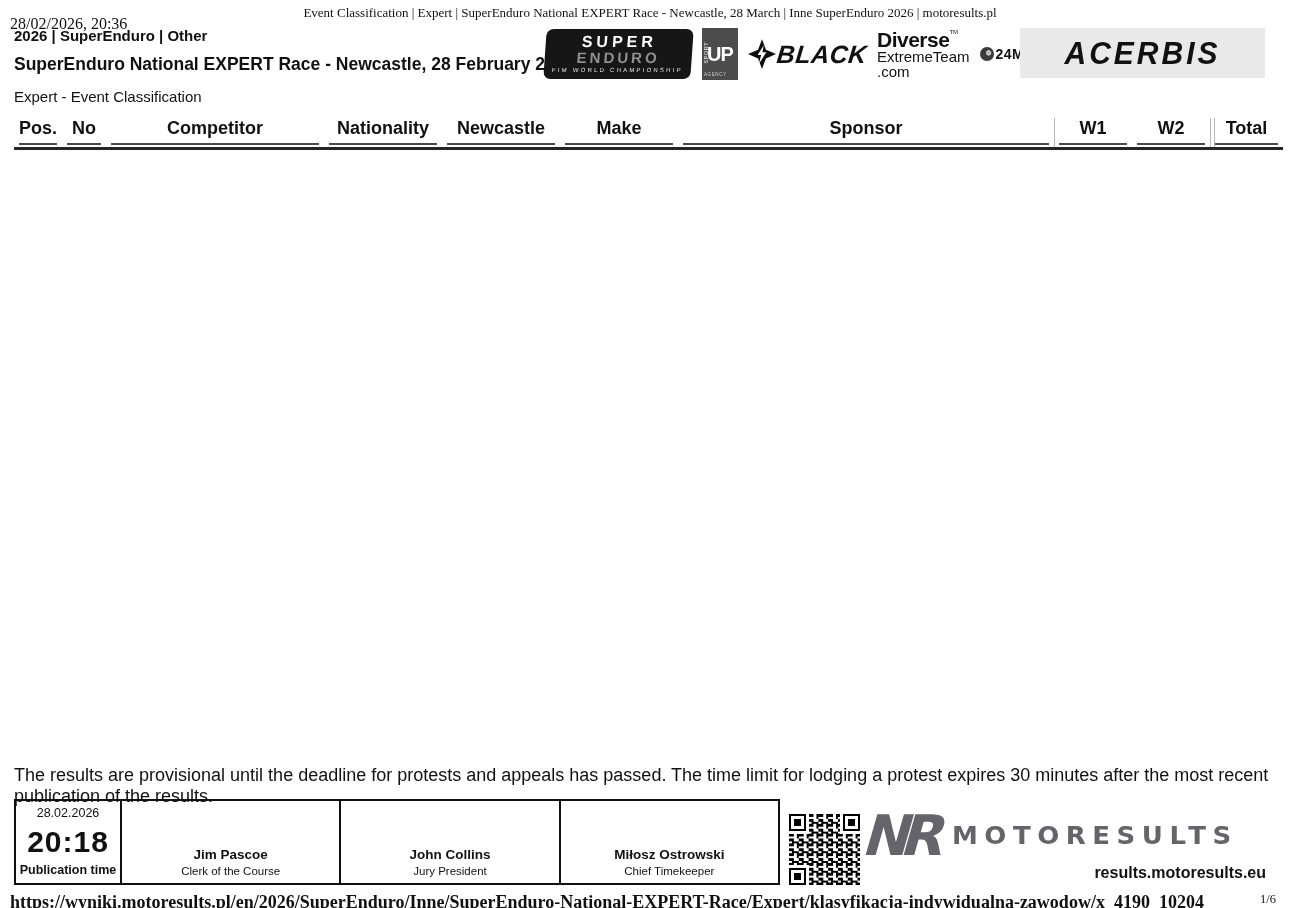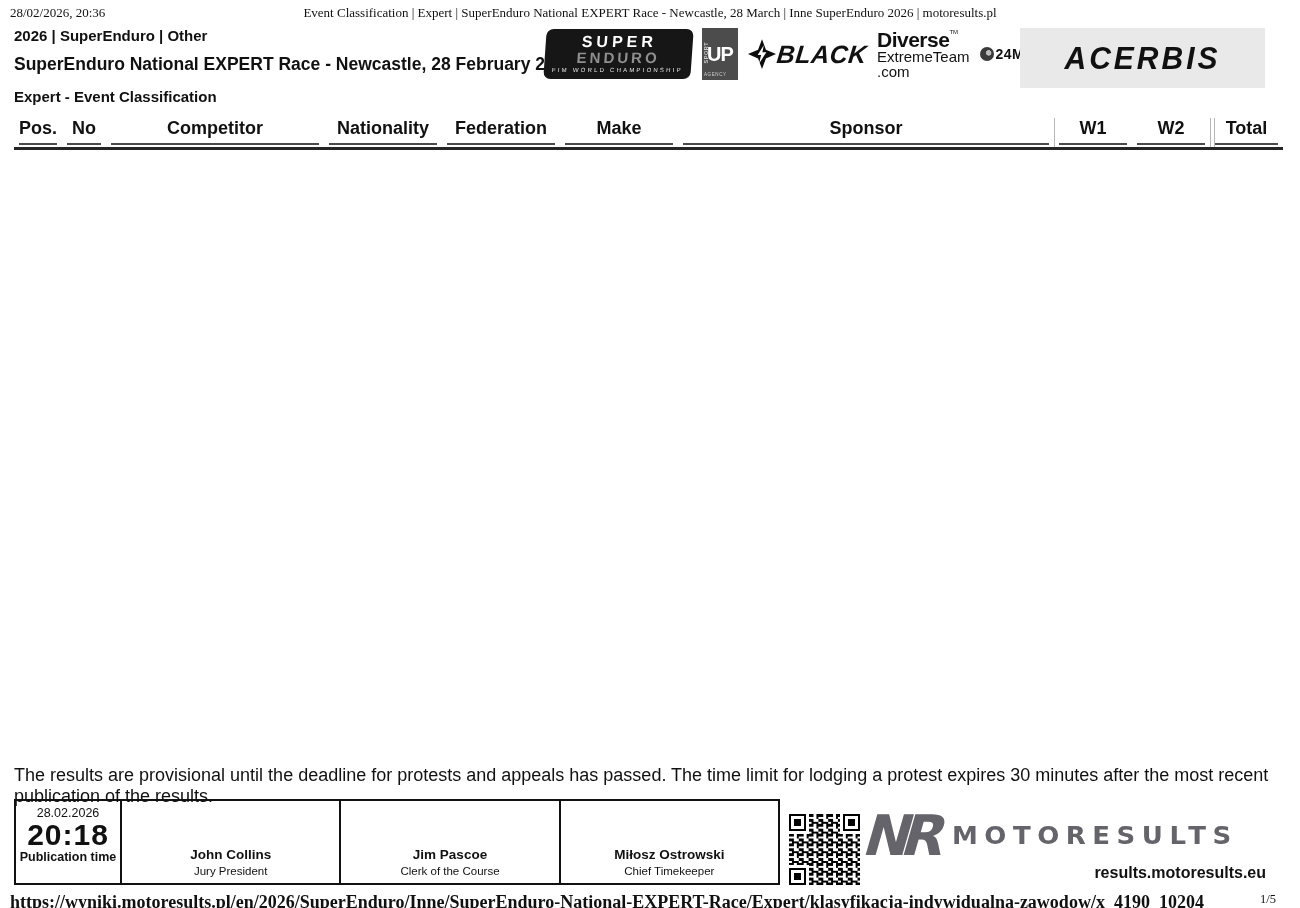--- a/index.html
+++ b/index.html
@@ -1,29 +1,29 @@
 <!DOCTYPE html>
 <html><head>
 <meta charset="utf-8">
 <style>
   * { box-sizing: border-box; }
   html,body { margin:0; padding:0; background:#fff; }
   body { width:1300px; height:908px; font-family:"Liberation Sans",sans-serif; color:#111; position:relative; overflow:hidden; }
   .serif { font-family:"Liberation Serif",serif; }
 
   
-  .ph-date { position:absolute; left:10px; top:5px; font-size:13px; }
+  .ph-date { position:absolute; left:10px; top:15px; font-size:16px; }
   .ph-title { position:absolute; left:0; right:0; top:5px; text-align:center; font-size:13px; }
   .pg-url { position:absolute; left:10px; top:892px; font-size:18px;font-weight:bold; }
   .pg-num { position:absolute; right:24px; top:892px; font-size:12.5px; }
 
   
   .breadcrumb { position:absolute; left:14px; top:27px; font-size:15px; font-weight:700; }
   .event-title { position:absolute; left:14px; top:54px; font-size:17.5px; font-weight:700; }
-  .subtitle { position:absolute; left:14px; top:88px; font-size:15px; font-weight:700; }
+  .subtitle { position:absolute; left:14px; top:88px; font-size:15px; font-weight:400; }
 
   
   .logos { position:absolute; left:545px; top:28px; height:52px; display:flex; align-items:center; gap:10px; }
   .se-logo { width:147px; height:50px; background:#161616; border-radius:7px; display:flex; flex-direction:column; align-items:center; justify-content:center; transform:skewX(-4deg); padding:2px 4px; }
   .se-l1 { color:#fff; font-weight:700; font-size:16px; letter-spacing:4px; line-height:1; }
   .se-l2 { color:#8f8f8f; font-weight:700; font-size:15px; letter-spacing:3px; line-height:1.1; }
   .se-l3 { color:#e8e8e8; font-size:6px; letter-spacing:2.2px; line-height:1.4; }
   .up-logo { width:36px; height:52px; background:#4c4c4c; display:flex; align-items:center; justify-content:center; position:relative; }
   .up-side { position:absolute; left:1px; top:14px; color:#cfcfcf; font-size:5.5px; font-weight:700; letter-spacing:.5px; writing-mode:vertical-rl; transform:rotate(180deg); }
   .up-main { color:#fff; font-weight:700; font-size:20px; letter-spacing:-1px; }
@@ -31,40 +31,40 @@
   .black-logo { display:flex; align-items:center; gap:1px; }
   .black-text { font-weight:700; font-style:italic; font-size:25px; letter-spacing:.5px; transform:skewX(-6deg); }
   .diverse-logo { line-height:1; }
   .dv-l1 { font-weight:700; font-size:21px; letter-spacing:-.5px; }
   .dv-tm { font-size:6px; vertical-align:top; font-weight:400; }
   .dv-l2 { font-size:15px; margin-top:-1px; }
   .dv-l3 { font-size:15px; }
   .mx-logo { display:flex; align-items:center; gap:2px; }
   .mx-ic { width:14px; height:14px; border-radius:50%; background:radial-gradient(circle at 62% 42%, #bbb 0 2.5px, #3a3a3a 3px); }
   .mx-text { font-weight:700; font-size:14px; letter-spacing:.5px; }
-  .acerbis-logo { position:absolute; right:35px; top:28px; width:245px; height:60px; background:#e9e9e9; display:flex; align-items:center; justify-content:center; }
+  .acerbis-logo { position:absolute; right:35px; top:28px; width:245px; height:50px; background:#e9e9e9; display:flex; align-items:center; justify-content:center; }
   .acerbis-text { font-weight:700; font-style:italic; font-size:30px; letter-spacing:3px; transform:scaleY(1.05); }
 
   
   table.results { position:absolute; left:14px; top:118px; width:1269px; border-collapse:collapse; table-layout:fixed; }
   thead tr { border-bottom:3px solid #252525; }
   th { font-size:18px; font-weight:700; vertical-align:bottom; height:26px; padding:0 0 2px; text-align:center; }
   th .hu { display:block; margin:0 5px; padding-bottom:4px; border-bottom:2px solid #4a4a4a; }
   th:nth-child(8), td:nth-child(8),
   th:nth-child(9), td:nth-child(9) { }
   th:nth-child(8), td:nth-child(8) {
     background:linear-gradient(#b6b6b6,#b6b6b6) left top / 1px 100% no-repeat; }
   th:nth-child(10), td:nth-child(10) {
     background-image:linear-gradient(#b6b6b6,#b6b6b6),linear-gradient(#b6b6b6,#b6b6b6);
     background-position:0 0,4px 0; background-size:1px 100%,1px 100%; background-repeat:no-repeat; }
 
   
   .note { position:absolute; left:14px; top:765px; font-size:18px; }
   .officials { position:absolute; left:14px; top:799px; width:766px; height:86px; border:2px solid #111; display:flex; }
-  .pub-cell { width:106px; border-right:2px solid #111; display:flex; flex-direction:column; align-items:center; justify-content:flex-start; padding:5px 2px 6px; }
+  .pub-cell { width:106px; border-right:2px solid #111; display:flex; flex-direction:column; align-items:center; justify-content:space-between; padding:5px 2px 6px; }
   .pub-date { font-size:12.5px; }
   .pub-time { font-size:30px; font-weight:700; letter-spacing:1px; line-height:1; }
   .pub-label { font-size:12.5px; font-weight:700; }
   .off-cell { flex:1; border-right:2px solid #111; display:flex; flex-direction:column; align-items:center; justify-content:flex-end; padding-bottom:6px; }
   .off-cell:last-child { border-right:none; }
   .off-name { font-weight:700; font-size:13.5px; }
   .off-role { font-size:11.5px; margin-top:3px; }
   .qr { position:absolute; left:789px; top:814px; width:71px; height:71px; }
   .brand { position:absolute; left:866px; top:808px; width:400px; }
   .brand-row { display:flex; align-items:center; height:56px; }
@@ -135,21 +135,21 @@
         <th>
           <span class="hu">No</span>
         </th>
         <th>
           <span class="hu">Competitor</span>
         </th>
         <th>
           <span class="hu">Nationality</span>
         </th>
         <th>
-          <span class="hu">Federation</span>
+          <span class="hu">Newcastle</span>
         </th>
         <th>
           <span class="hu">Make</span>
         </th>
         <th>
           <span class="hu">Sponsor</span>
         </th>
         <th>
           <span class="hu">W1</span>
         </th>
@@ -166,26 +166,26 @@
 
 <div class="note">The results are provisional until the deadline for protests and appeals has passed. The time limit for lodging a protest expires 30 minutes after the most recent publication of the results.</div>
 
 <div class="officials">
   <div class="pub-cell">
     <span class="pub-date">28.02.2026</span>
     <span class="pub-time">20:18</span>
     <span class="pub-label">Publication time</span>
   </div>
   <div class="off-cell">
+    <span class="off-name">Jim Pascoe</span>
+    <span class="off-role">Clerk of the Course</span>
+  </div>
+  <div class="off-cell">
     <span class="off-name">John Collins</span>
     <span class="off-role">Jury President</span>
-  </div>
-  <div class="off-cell">
-    <span class="off-name">Jim Pascoe</span>
-    <span class="off-role">Clerk of the Course</span>
   </div>
   <div class="off-cell">
     <span class="off-name">Miłosz Ostrowski</span>
     <span class="off-role">Chief Timekeeper</span>
   </div>
 </div>
 
 <svg class="qr" viewBox="0 0 29 29" shape-rendering="crispEdges">
   <defs>
     <pattern id="qrp" width="4" height="4" patternUnits="userSpaceOnUse">
@@ -221,13 +221,13 @@
 
 <div class="brand">
   <div class="brand-row">
     <span class="nr-glyph">NR</span>
     <span class="mr-word">MOTORESULTS</span>
   </div>
   <div class="website">results.motoresults.eu</div>
 </div>
 
 <div class="serif pg-url">https://wyniki.motoresults.pl/en/2026/SuperEnduro/Inne/SuperEnduro-National-EXPERT-Race/Expert/klasyfikacja-indywidualna-zawodow/x_4190_10204</div>
-<div class="serif pg-num">1/5</div>
+<div class="serif pg-num">1/6</div>
 
 </body></html>

